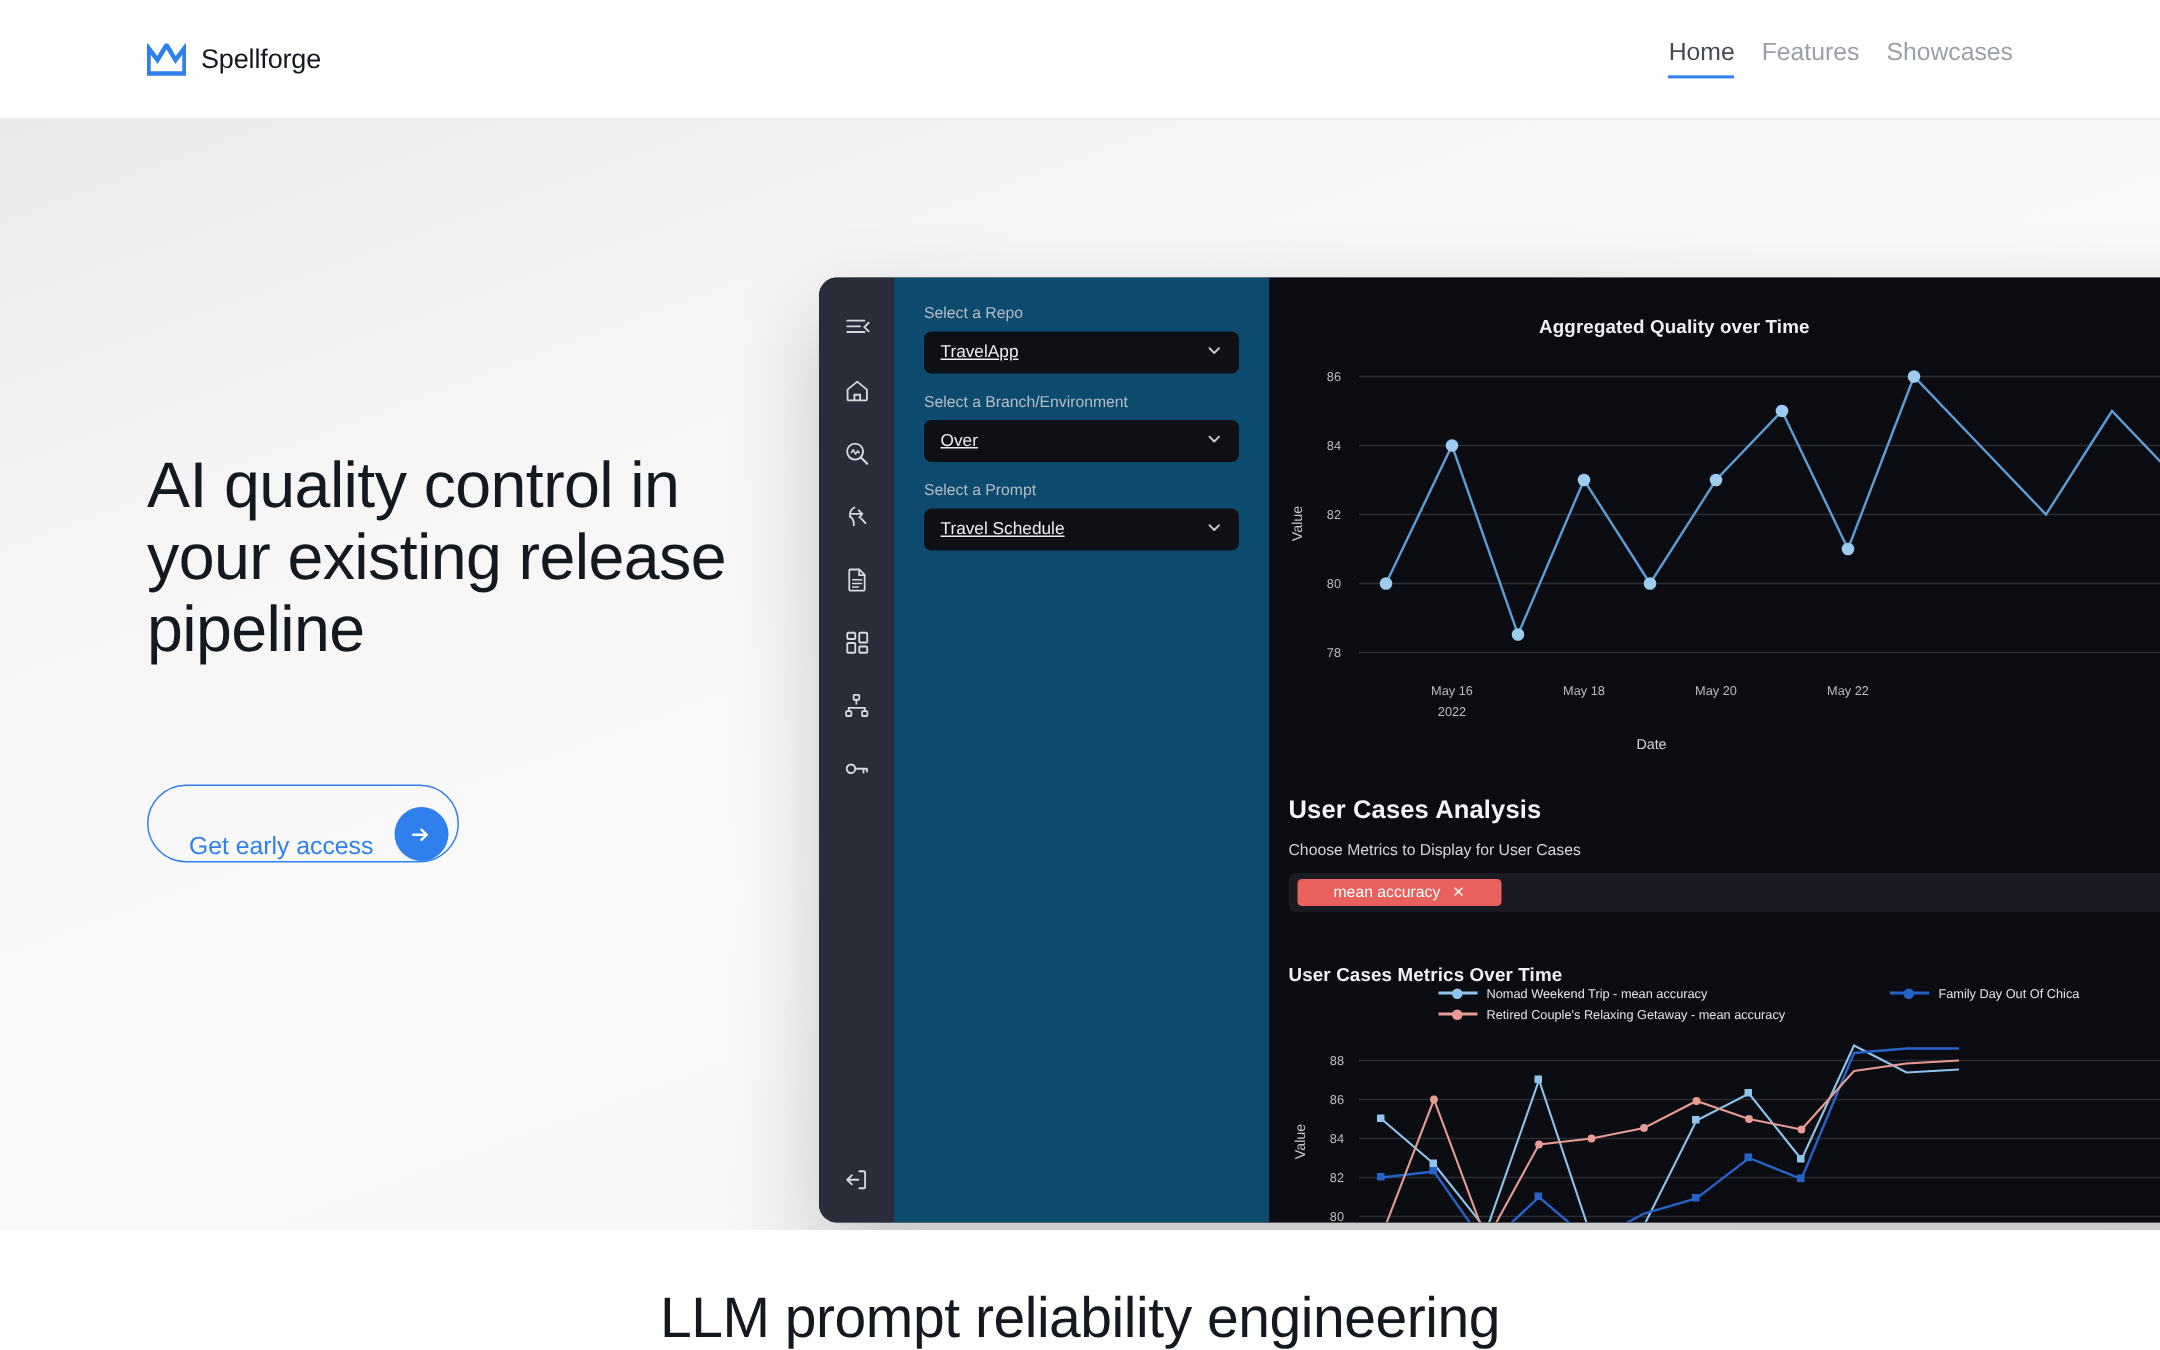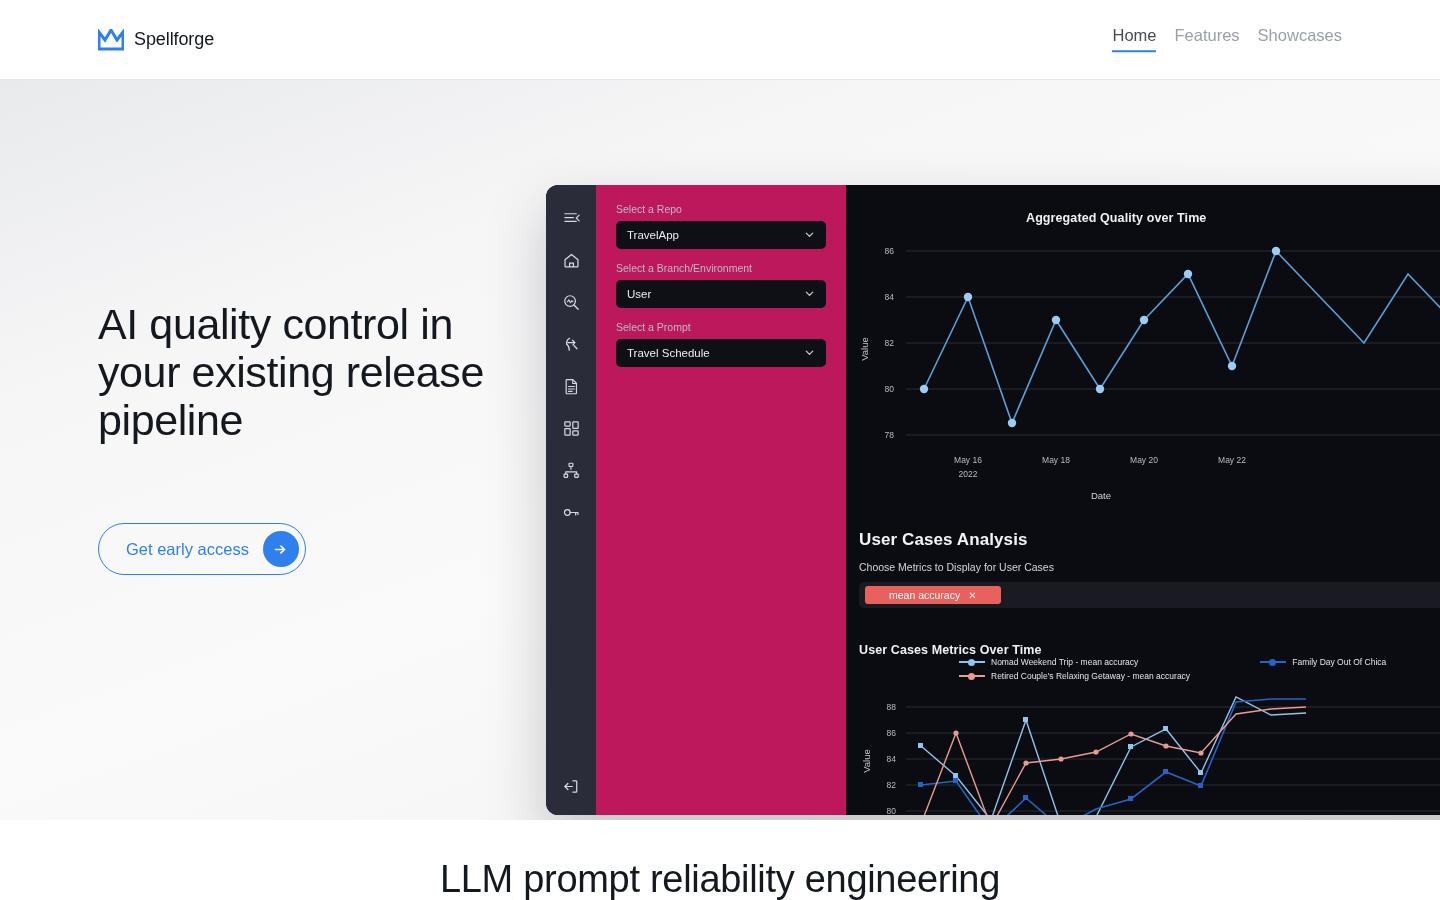--- a/index.html
+++ b/index.html
@@ -52,21 +52,21 @@
     background: linear-gradient(160deg, #e9eaec 0%, #f6f6f7 26%, #fafafa 55%, #f2f2f3 100%);
     overflow: hidden;
   }
   .hero-copy { position: absolute; left: 98px; top: 220px; width: 420px; }
   .hero-title {
     font-size: 43px; line-height: 1.12; color: #14181f;
     font-weight: 400; letter-spacing: -0.4px;
   }
   .cta {
     position: absolute; left: 98px; top: 443px;
-    display: inline-flex; align-items: center;
+    display: inline-flex; align-items: flex-end;
     height: 52px; padding: 0 6px 0 27px;
     border: 1.6px solid #2f80ed; border-radius: 26px;
     background: transparent; cursor: pointer;
     gap: 14px;
   }
   .cta-label { font-size: 16.5px; color: #2f80ed; white-space: nowrap; }
   .cta-arrow {
     width: 36px; height: 36px; border-radius: 50%;
     background: #2f80ed; display: flex; align-items: center; justify-content: center;
     flex: 0 0 36px;
@@ -90,33 +90,33 @@
   }
   .side-icon {
     width: 26px; height: 26px; margin-bottom: 16px;
     display: flex; align-items: center; justify-content: center;
     color: #d7d9e0; cursor: pointer;
   }
   .side-icon svg { width: 19px; height: 19px; display: block; }
   .side-icon.logout { position: absolute; bottom: 16px; margin: 0; }
 
   .dash-panel {
-    width: 250px; flex: 0 0 250px; background: #be185d;
+    width: 250px; flex: 0 0 250px; background: #0c4a6e;
     padding: 18px 20px 4px 20px;
   }
   .field-group { margin-bottom: 13px; }
   .field-label {
     font-size: 10.5px; color: #b8bcc6; margin-bottom: 6px; display: block;
   }
   .field-select {
     height: 28px; background: #0f1016; border-radius: 5px;
     display: flex; align-items: center; justify-content: space-between;
     padding: 0 11px; cursor: pointer;
   }
-  .field-value { font-size: 11.5px; color: #eceef2; }
+  .field-value { font-size: 11.5px; color: #eceef2; text-decoration: underline; }
   .caret { color: #c9ccd4; }
 
   .dash-main {
     flex: 1 1 auto; background: #0b0c11; position: relative; overflow: hidden;
     padding: 26px 0 0 0;
   }
   .chart-block { padding-left: 180px; }
   .chart-title {
     font-size: 12.5px; font-weight: bold; color: #f0f1f4; letter-spacing: .1px;
   }
@@ -274,21 +274,21 @@
             <span class="caret">
               <svg viewBox="0 0 12 12" width="11" height="11">
                   <path d="M2.5 4.5L6 8l3.5-3.5" fill="none" stroke="#c9ccd4" stroke-width="1.4" stroke-linecap="round" stroke-linejoin="round"></path>
                 </svg>
             </span>
           </div>
         </div>
         <div class="field-group">
           <span class="field-label">Select a Branch/Environment</span>
           <div class="field-select">
-            <span class="field-value">User</span>
+            <span class="field-value">Over</span>
             <span class="caret">
               <svg viewBox="0 0 12 12" width="11" height="11">
                   <path d="M2.5 4.5L6 8l3.5-3.5" fill="none" stroke="#c9ccd4" stroke-width="1.4" stroke-linecap="round" stroke-linejoin="round"></path>
                 </svg>
             </span>
           </div>
         </div>
         <div class="field-group">
           <span class="field-label">Select a Prompt</span>
           <div class="field-select">

